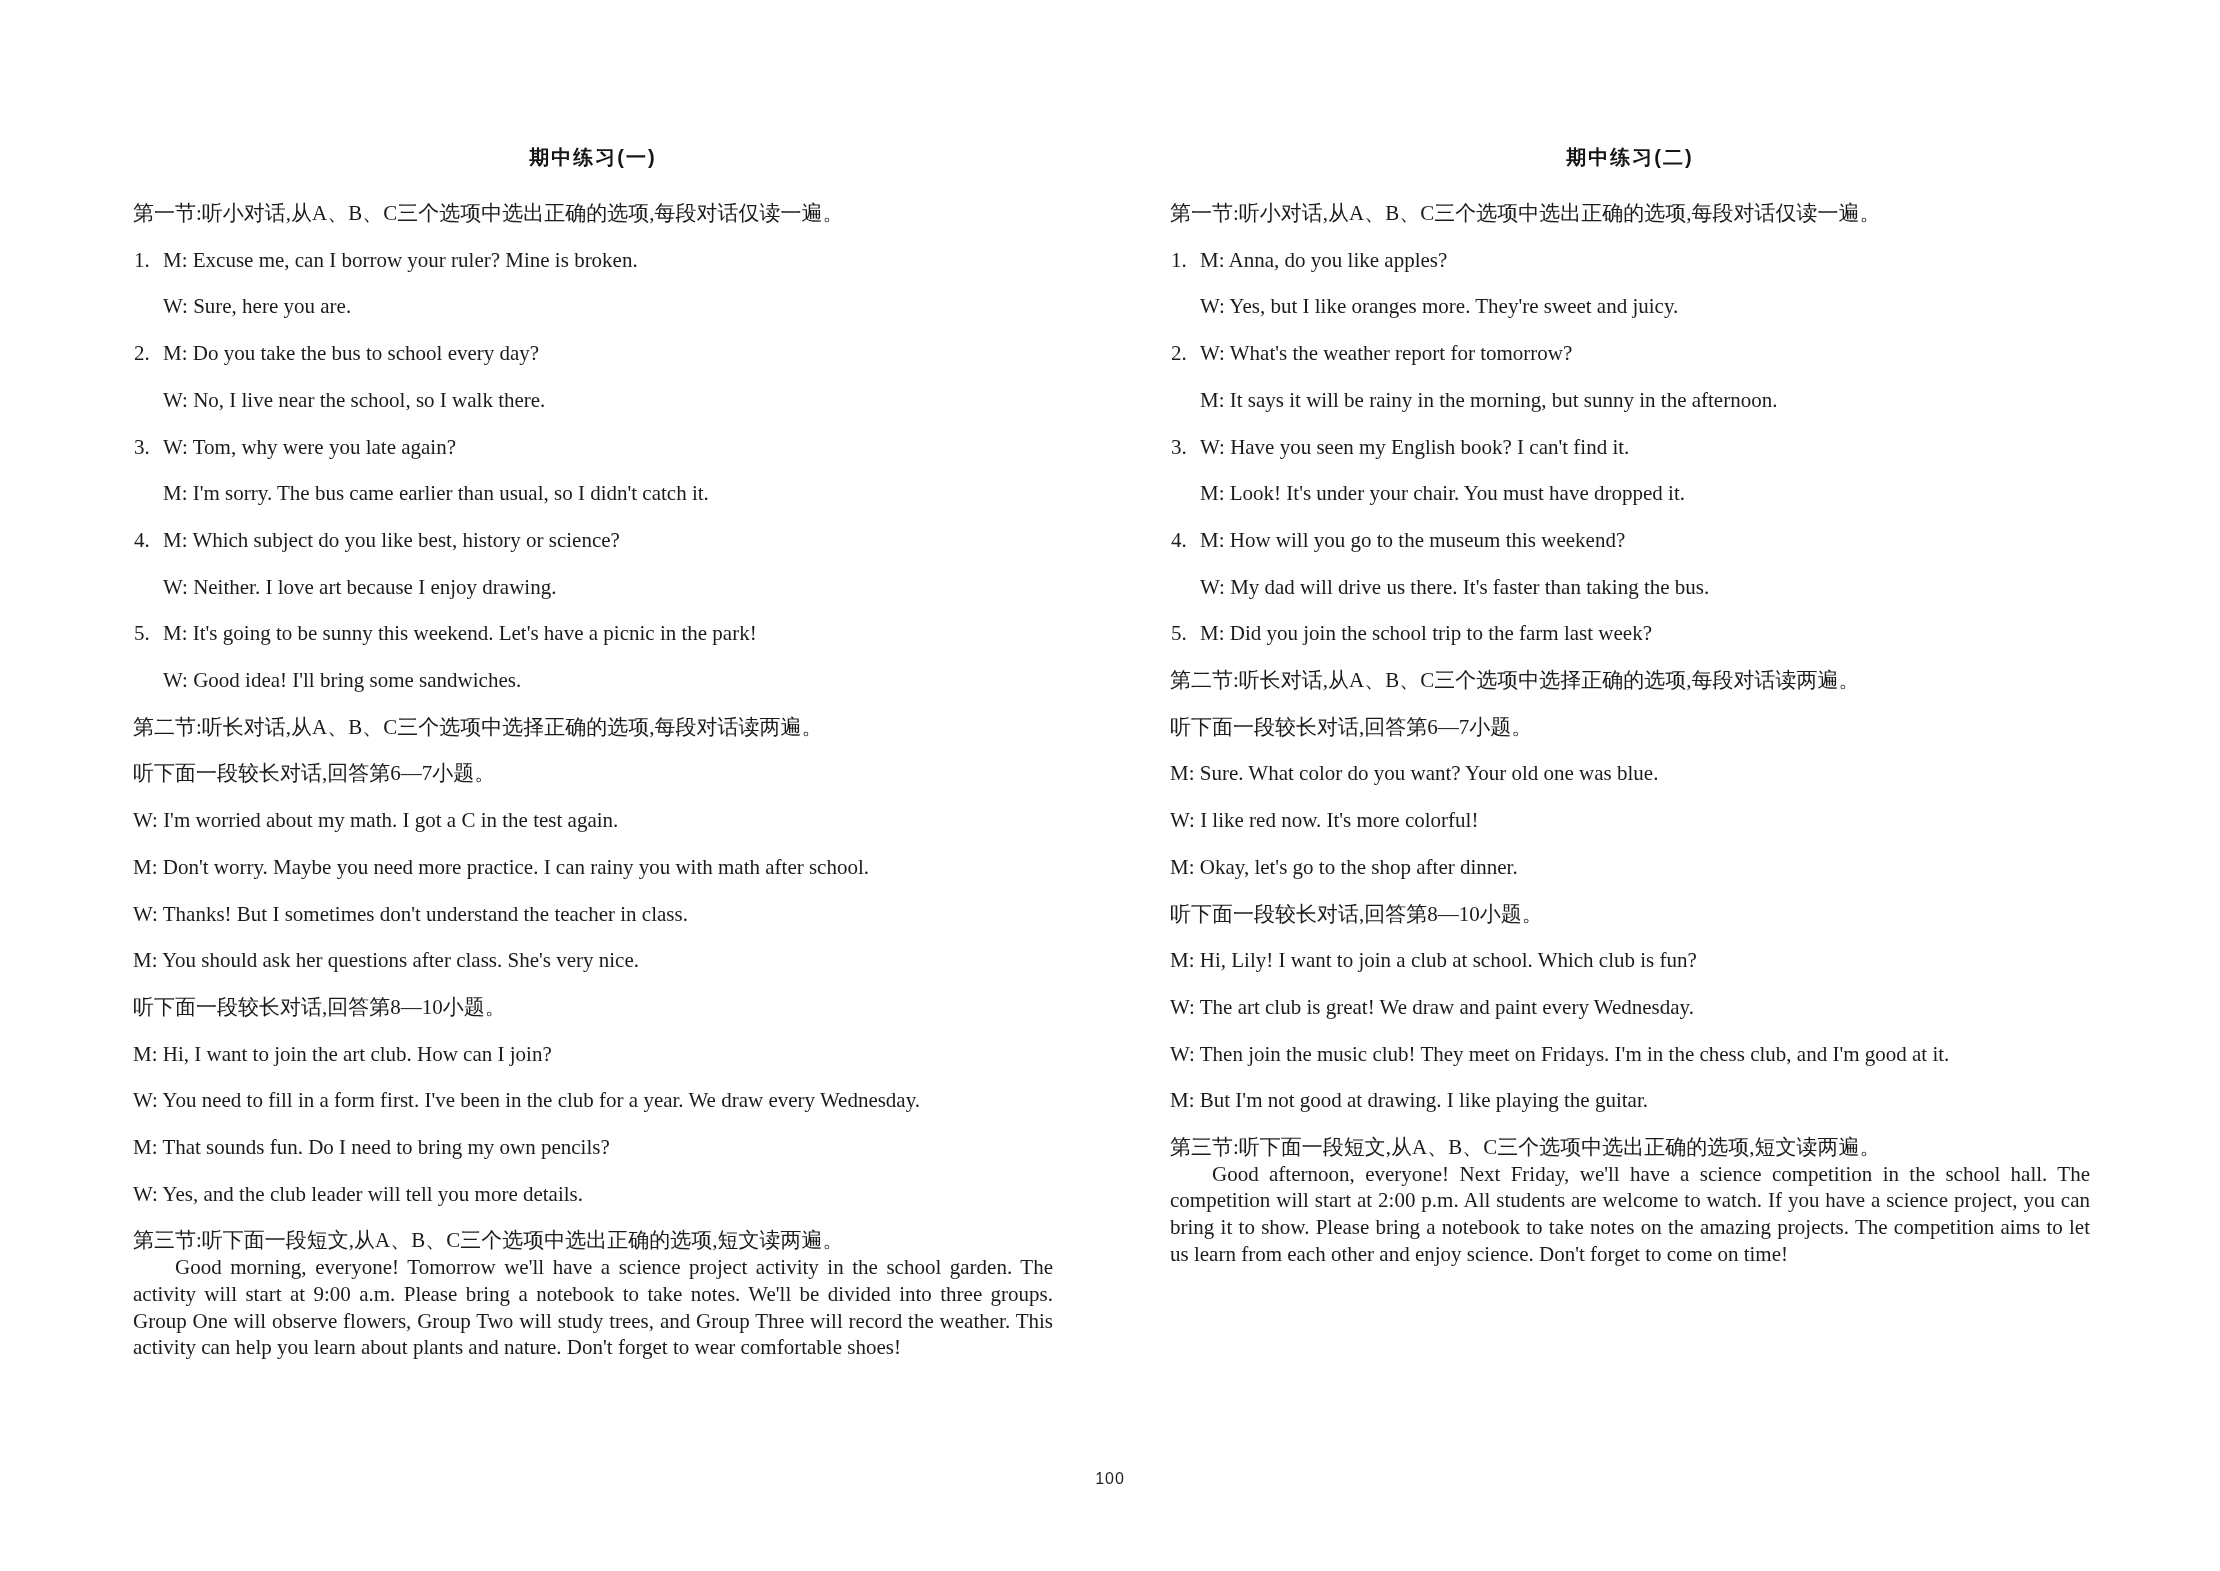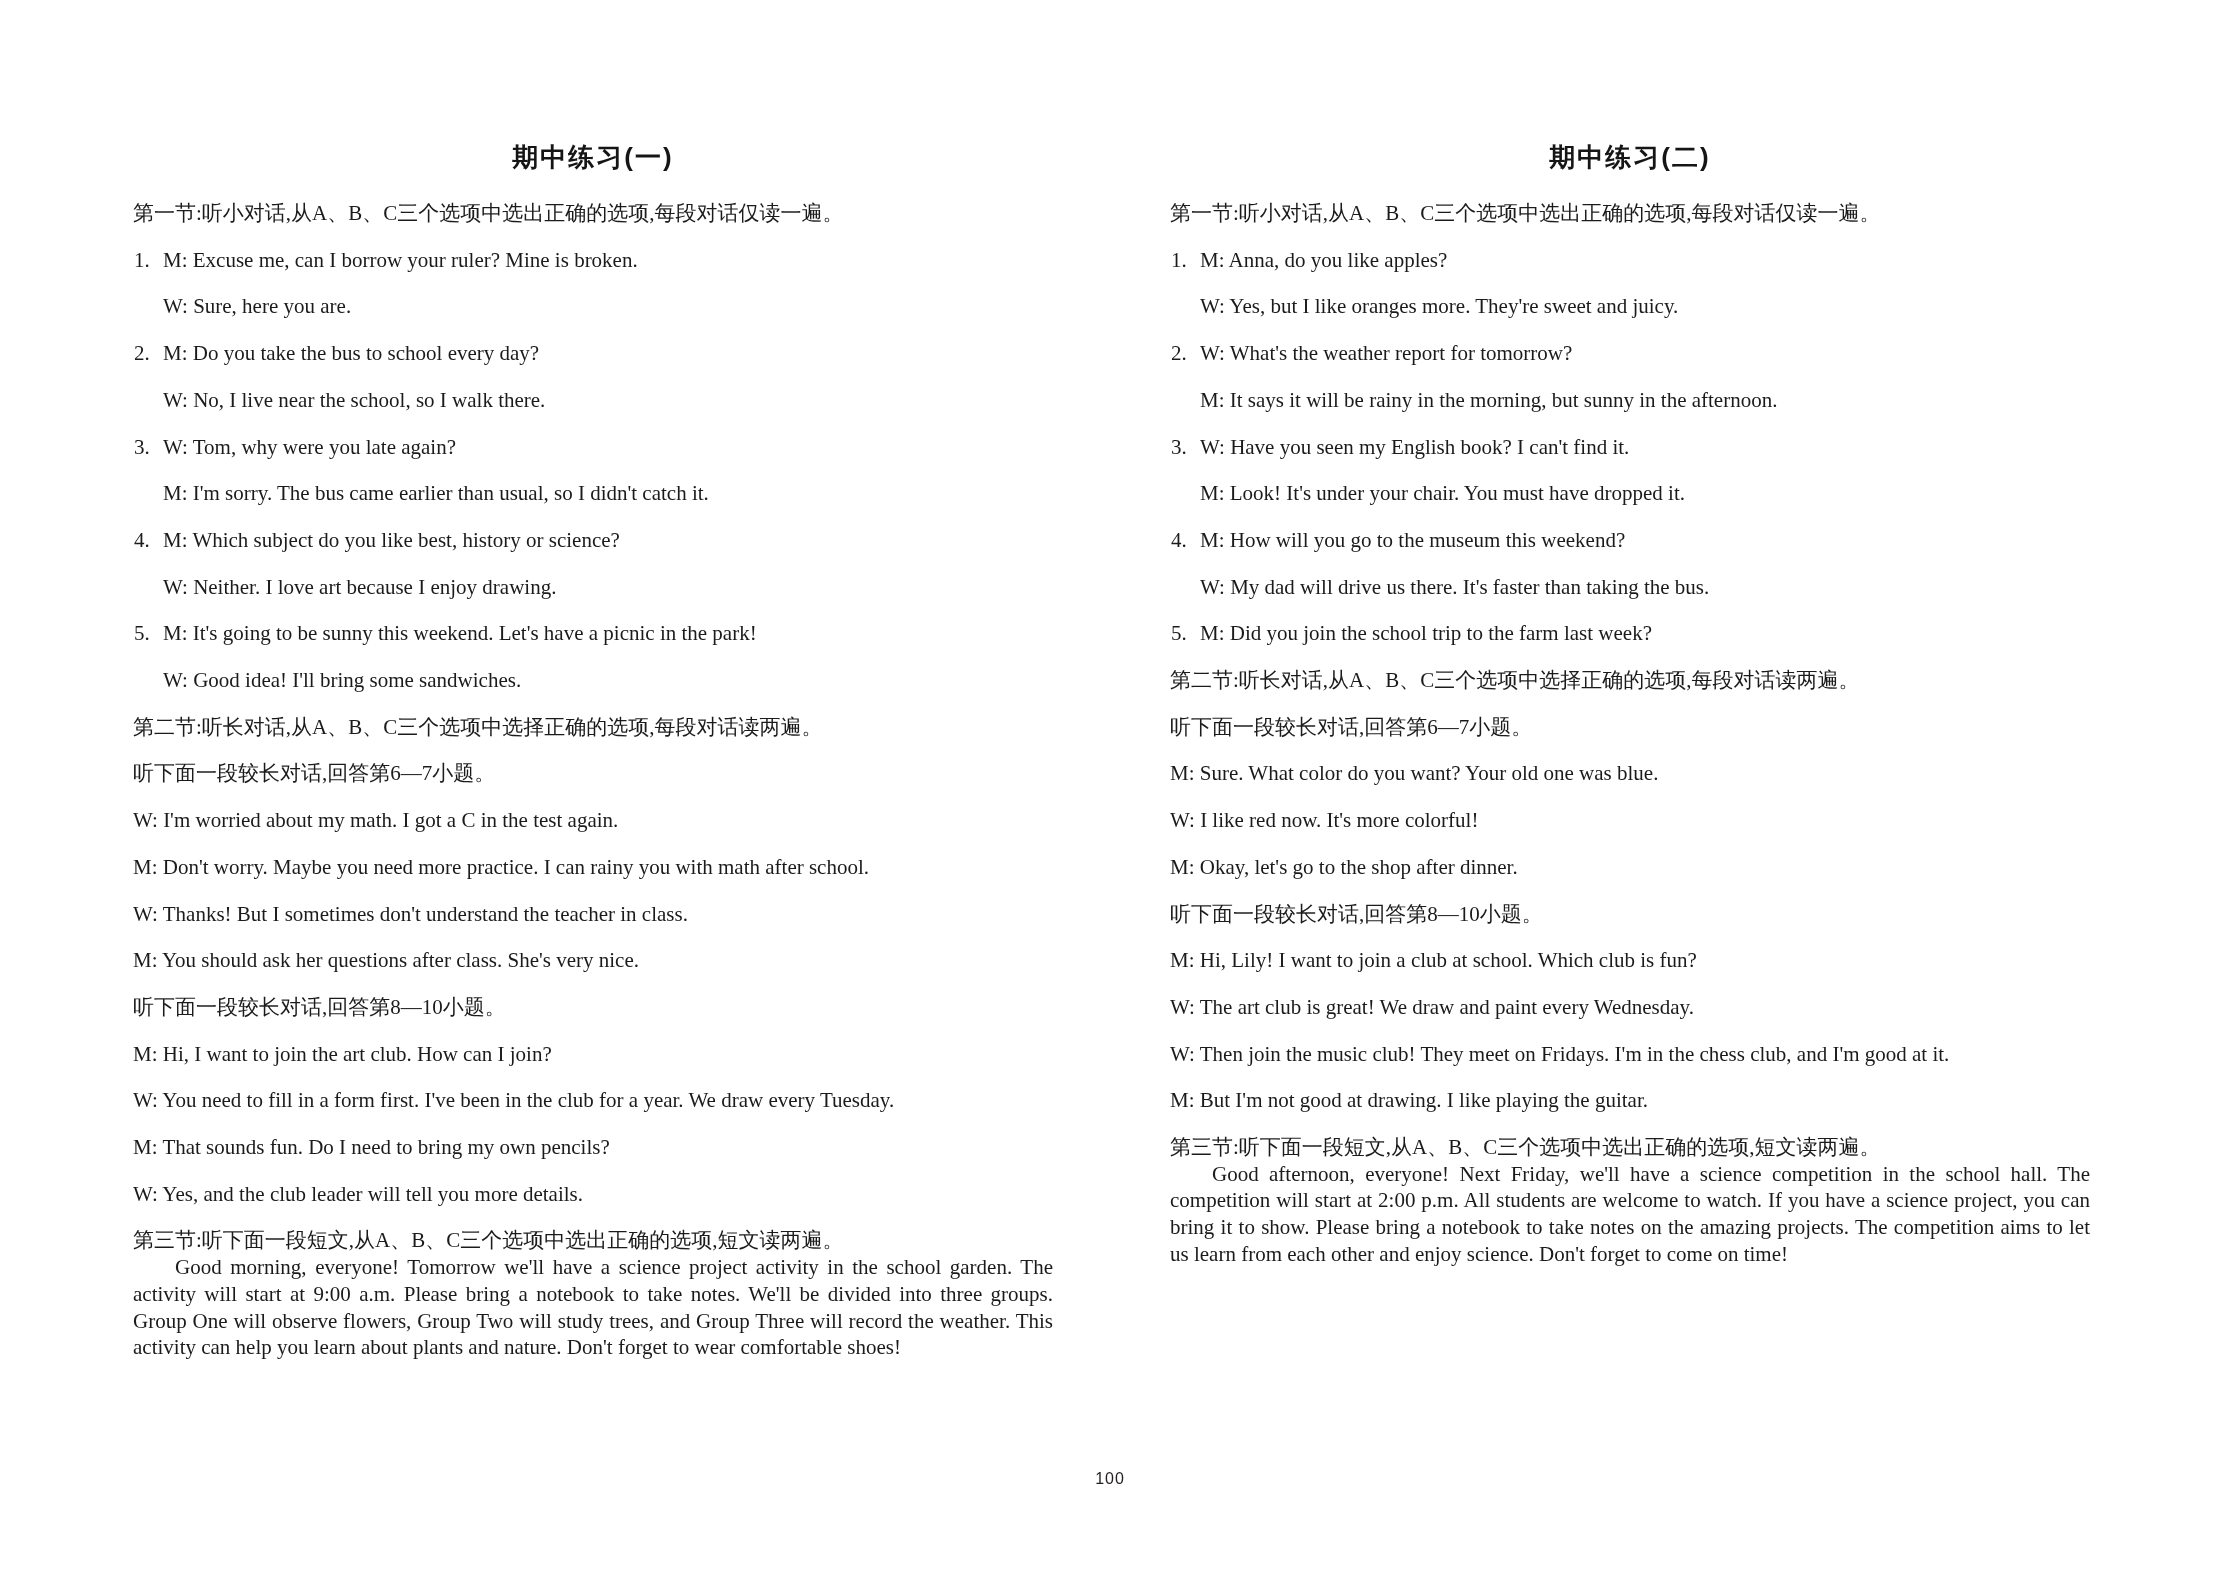--- a/index.html
+++ b/index.html
@@ -22,21 +22,21 @@
     display: flex;
     gap: 117px;
   }
   .column {
     width: 920px;
     flex: 0 0 920px;
   }
   .column-title {
     font-family: "Liberation Sans", "DejaVu Sans", sans-serif;
     font-weight: 700;
-    font-size: 26px;
+    font-size: 20px;
     line-height: 32px;
     text-align: center;
     letter-spacing: 2px;
     margin: 0 0 27px 0;
     color: #151515;
   }
   .line, .para {
     font-size: 21px;
     line-height: 26.7px;
     margin-top: 20px;
@@ -87,21 +87,21 @@
       <div class="line numbered"><span class="num">5.</span><span>M: It's going to be sunny this weekend. Let's have a picnic in the park!</span></div>
       <div class="line speaker">W: Good idea! I'll bring some sandwiches.</div>
       <div class="line section">第二节:听长对话,从A、B、C三个选项中选择正确的选项,每段对话读两遍。</div>
       <div class="line section">听下面一段较长对话,回答第6—7小题。</div>
       <div class="line dialogue">W: I'm worried about my math. I got a C in the test again.</div>
       <div class="line dialogue">M: Don't worry. Maybe you need more practice. I can rainy you with math after school.</div>
       <div class="line dialogue">W: Thanks! But I sometimes don't understand the teacher in class.</div>
       <div class="line dialogue">M: You should ask her questions after class. She's very nice.</div>
       <div class="line section">听下面一段较长对话,回答第8—10小题。</div>
       <div class="line dialogue">M: Hi, I want to join the art club. How can I join?</div>
-      <div class="line dialogue">W: You need to fill in a form first. I've been in the club for a year. We draw every Tuesday.</div>
+      <div class="line dialogue">W: You need to fill in a form first. I've been in the club for a year. We draw every Wednesday.</div>
       <div class="line dialogue">M: That sounds fun. Do I need to bring my own pencils?</div>
       <div class="line dialogue">W: Yes, and the club leader will tell you more details.</div>
       <div class="line section">第三节:听下面一段短文,从A、B、C三个选项中选出正确的选项,短文读两遍。</div>
       <p class="para" style="margin: 0px;">Good morning, everyone! Tomorrow we'll have a science project activity in the school garden. The activity will start at 9:00 a.m. Please bring a notebook to take notes. We'll be divided into three groups. Group One will observe flowers, Group Two will study trees, and Group Three will record the weather. This activity can help you learn about plants and nature. Don't forget to wear comfortable shoes!</p>
     </section>
   <section class="column">
       <h2 class="column-title">期中练习(二)</h2>
       <div class="line section">第一节:听小对话,从A、B、C三个选项中选出正确的选项,每段对话仅读一遍。</div>
       <div class="line numbered"><span class="num">1.</span><span>M: Anna, do you like apples?</span></div>
       <div class="line speaker">W: Yes, but I like oranges more. They're sweet and juicy.</div>

